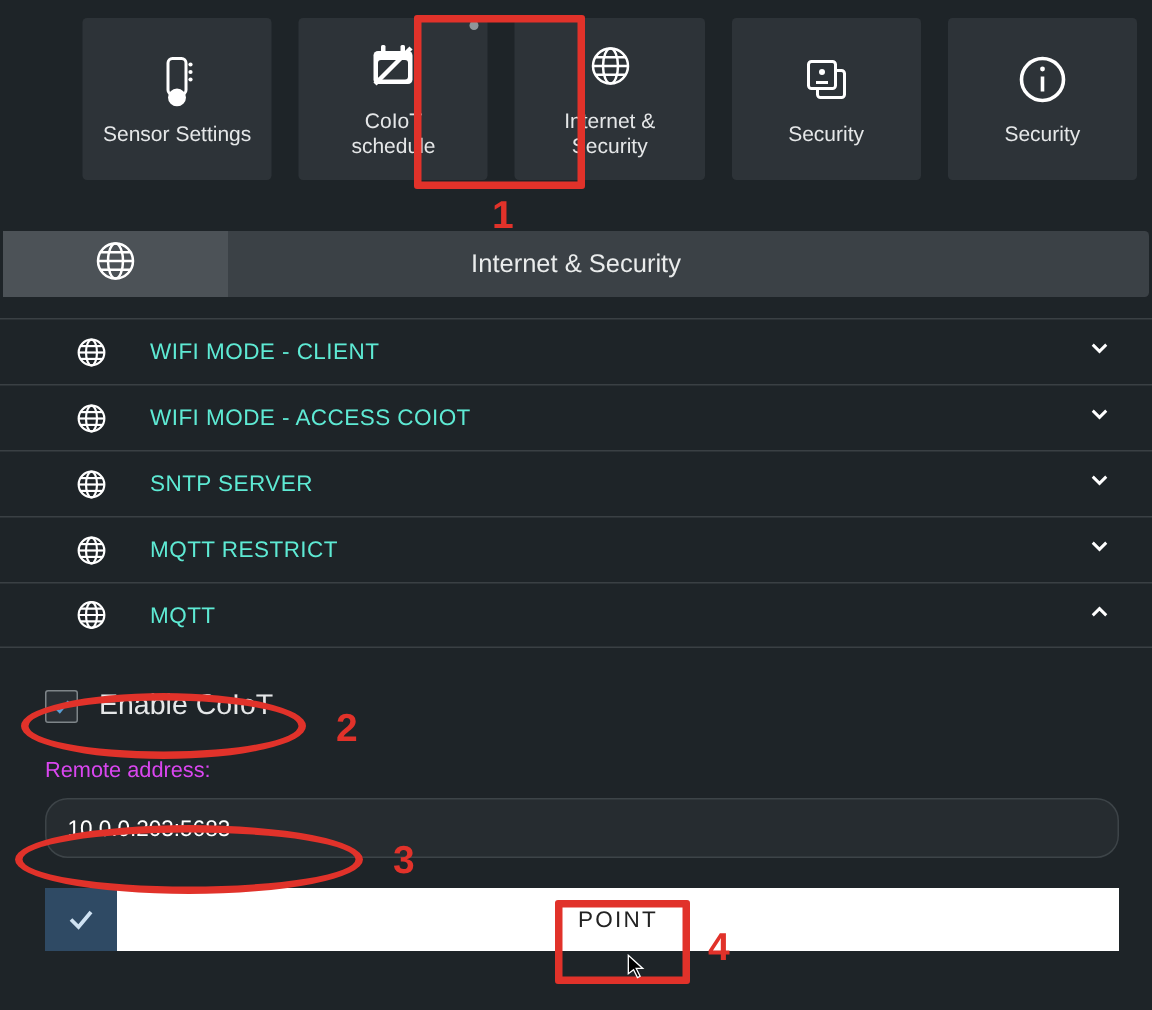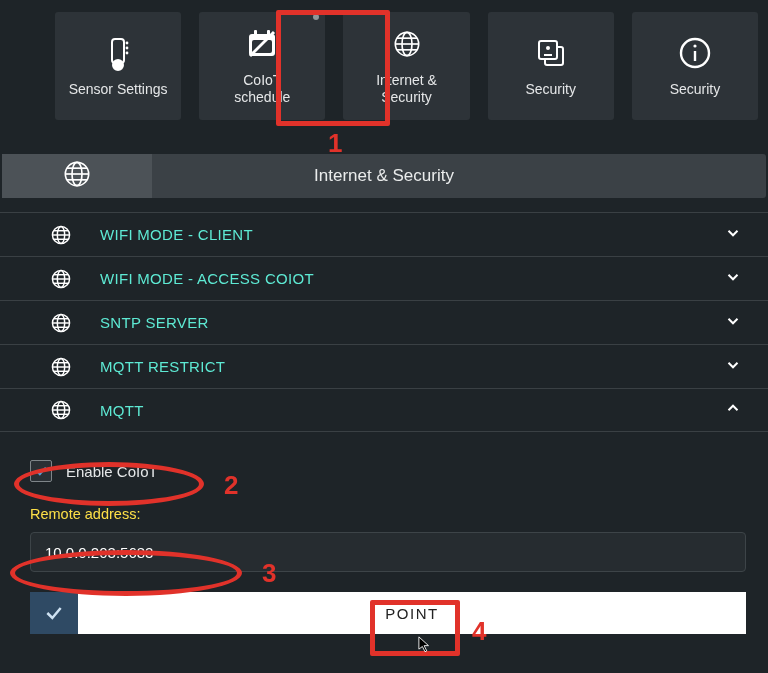--- a/index.html
+++ b/index.html
@@ -116,34 +116,34 @@
     padding: 10px 8px;
   }
   .checkbox {
     width: 22px; height: 22px;
     border: 1px solid #7e8589;
     background: #2a3035;
     display: flex; align-items: center; justify-content: center;
     border-radius: 2px;
   }
   .checkbox svg { width: 14px; height: 14px; }
-  .cb-label { font-size: 15px; color: #e5e7e8; }
+  .cb-label { font-size: 19px; color: #e5e7e8; }
 
   .field-label {
     font-size: 14.5px;
-    color: #fde047;
+    color: #d946ef;
     margin: 14px 0 10px 8px;
   }
   .text-input {
     width: 716px;
     margin: 0 8px;
     height: 40px;
     background: #262c30;
     border: 1px solid #3d4448;
-    border-radius: 4px;
+    border-radius: 15px;
     color: #fff;
     font-size: 15px;
     padding: 0 14px;
     outline: none;
   }
 
   .save-bar {
     margin: 20px 8px 0 8px;
     width: 716px;
     height: 42px;

